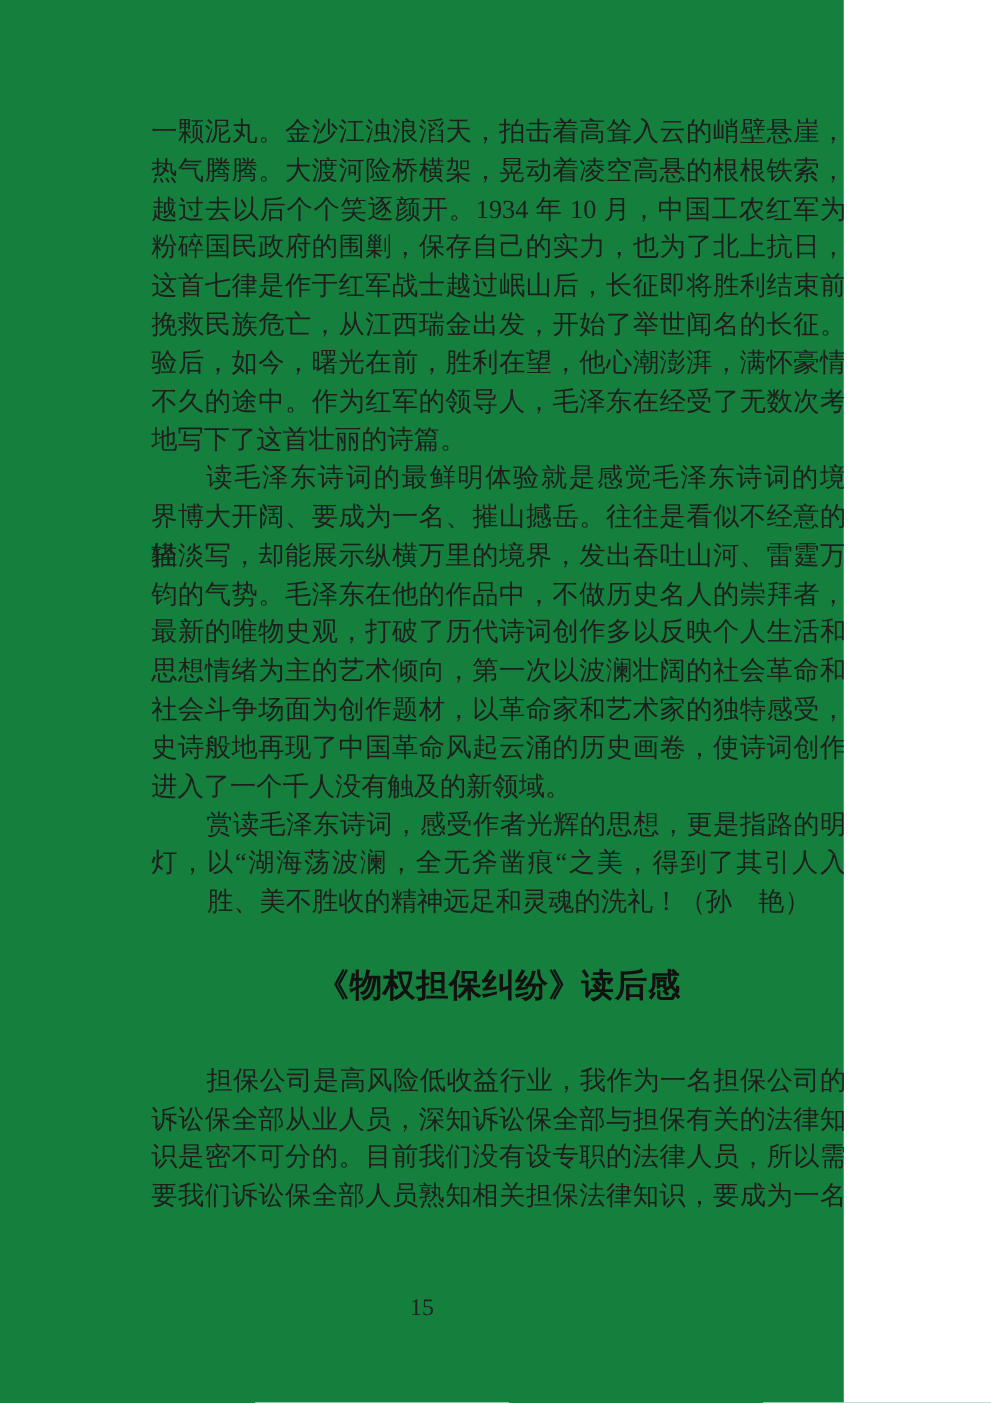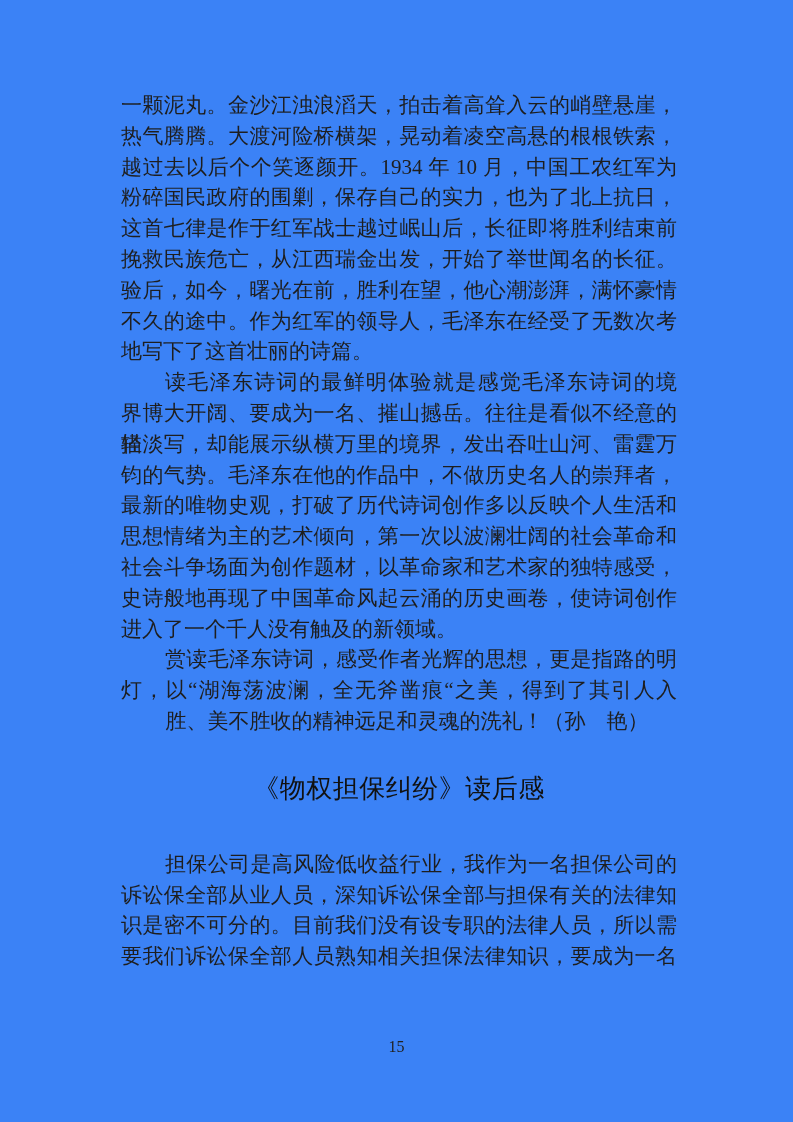--- a/index.html
+++ b/index.html
@@ -2,23 +2,23 @@
 <html><head>
 <meta charset="utf-8">
 <style>
   html, body {
     margin: 0;
     padding: 0;
     background: #ffffff;
   }
   .page {
     position: relative;
-    width: 793px;
+    width: 675px;
     height: 1122px;
-    background: #3b82f6;
+    background: #15803d;
     font-family: "Liberation Serif", serif;
     color: #1e1e1e;
     overflow: hidden;
   }
   .content {
     position: absolute;
     left: 121px;
     top: 90px;
     width: 556px;
   }
@@ -40,39 +40,39 @@
     text-align-last: left;
   }
   .line.spread {
     display: flex;
     justify-content: center;
     text-align-last: auto;
     margin-left: 16px;
   }
   .heading {
     font-family: "Liberation Sans", sans-serif;
-    font-weight: normal;
+    font-weight: bold;
     font-size: 26px;
     line-height: 31px;
     height: 31px;
     margin-top: 36px;
     text-align: center;
     letter-spacing: 0.5px;
     color: #111111;
   }
   .section-paragraphs {
     margin-top: 45px;
   }
   .page-number {
     position: absolute;
     top: 1038px;
     left: 0;
     width: 100%;
     text-align: center;
-    font-size: 16px;
+    font-size: 19px;
     line-height: 18px;
     color: #222222;
   }
 </style>
 </head>
 <body>
 
 <div class="page">
   <div class="content">
     <div>

